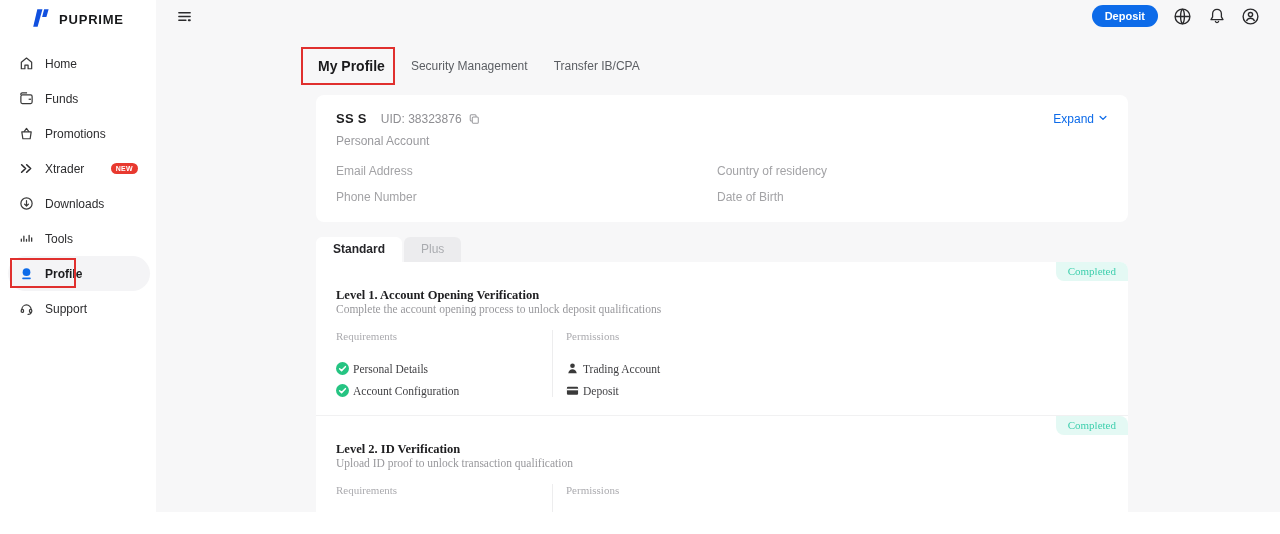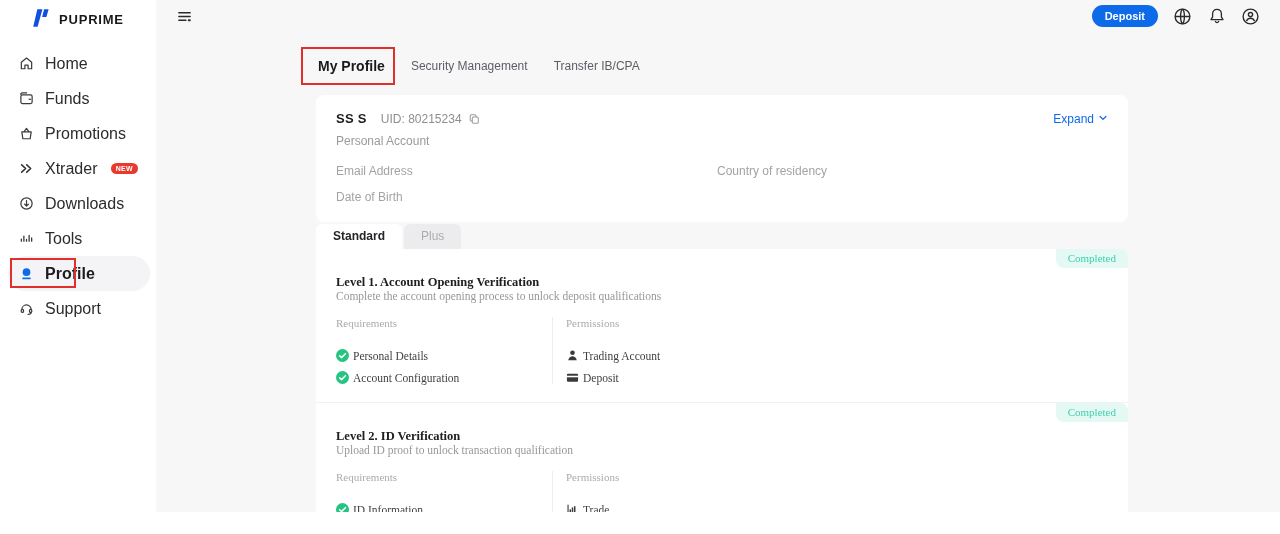--- a/index.html
+++ b/index.html
@@ -9,21 +9,21 @@
     background: #f7f7f8; overflow: hidden; color: #222;
   }
   
   .sidebar { position: absolute; left:0; top:0; width:156px; height:534px; background:#ffffff; }
   .logo-row { display:flex; align-items:center; gap:7px; padding:7px 0 0 30px; height:32px; }
   .logo-text { font-size:13px; font-weight:700; letter-spacing:0.8px; color:#17181a; }
   .nav-list { margin-top:14px; }
   .nav-item { position:relative; display:flex; align-items:center; height:35px; width:142px; margin-left:8px; padding:0 12px 0 10px; border-radius:18px; cursor:pointer; }
   .nav-item.active { background:#f4f4f6; }
   .nav-icon { width:16px; height:16px; display:flex; align-items:center; justify-content:center; margin-right:11px; flex:0 0 16px; }
-  .nav-label { font-size:16px; color:#2c2c2e; }
+  .nav-label { font-size:12px; color:#2c2c2e; }
   .nav-item.active .nav-label { font-weight:700; color:#1c1c1e; }
   .nav-badge { margin-left:auto; background:var(--new-badge,#e8392f); color:#fff; font-size:7px; font-weight:700; padding:2px 5px; border-radius:7px; letter-spacing:0.3px; }
   .annotation-box { position:absolute; border:2px solid var(--annotation-red,#e0302e); pointer-events:none; }
   .nav-annotation { left:2px; top:2px; width:66px; height:30px; }
   
   .topbar { position:absolute; left:156px; right:0; top:0; height:32px; display:flex; align-items:center; padding:0 20px 0 20px; }
   .menu-toggle { width:18px; height:18px; display:flex; align-items:center; cursor:pointer; }
   .topbar-right { margin-left:auto; display:flex; align-items:center; gap:15px; }
   .deposit-btn { background:var(--accent-blue,#0d6be9); color:#fff; border:none; font-size:11px; font-weight:700; padding:5px 13px; border-radius:13px; cursor:pointer; font-family:"Liberation Sans",sans-serif; }
   .top-icon { width:19px; height:19px; display:flex; align-items:center; justify-content:center; cursor:pointer; }
@@ -38,21 +38,21 @@
   .profile-card { margin-top:15px; height:127px; padding:16px 20px; overflow:hidden; }
   .profile-head { display:flex; align-items:center; }
   .profile-name { font-size:13px; font-weight:700; color:#1c1c1e; letter-spacing:0.3px; }
   .profile-uid { margin-left:14px; font-size:12px; color:#8e8e92; }
   .copy-icon { margin-left:6px; width:12px; height:12px; display:flex; align-items:center; cursor:pointer; }
   .expand-link { margin-left:auto; display:flex; align-items:center; gap:4px; color:var(--accent-blue,#2f6fe4); font-size:12px; cursor:pointer; }
   .profile-type { margin-top:8px; font-size:12px; color:#9a9a9e; }
   .profile-fields { display:grid; grid-template-columns:381px 1fr; row-gap:12px; margin-top:16px; }
   .field-label { font-size:12px; color:#a3a3a6; }
   
-  .plan-tabs { display:flex; margin-top:2px;text-align:right; }
+  .plan-tabs { display:flex; margin-top:15px;text-align:right; }
   .plan-tab { font-size:12px; padding:5px 17px 6px; border-radius:6px 6px 0 0; background:#ececee; color:#aaacb0; cursor:pointer; margin-right:2px; }
   .plan-tab.active { background:#ffffff; color:#26262a; font-weight:700; }
   
   .levels-card { border-radius:0 8px 8px 8px; min-height:290px; }
   .level-section { position:relative; padding:26px 20px 18px;font-family:Liberation Serif, serif; }
   .level-section + .level-section { border-top:1px solid #f1f1f2; }
   .completed-badge { position:absolute; top:0; right:0; background:var(--completed-bg,#e4f9f4); color:var(--completed-text,#3ecfad); font-size:11px; padding:3px 12px 4px; border-radius:0 8px 0 8px; }
   .level-title { font-size:12.5px; font-weight:700; color:#202022; }
   .level-desc { margin-top:0; font-size:11.5px; color:#98989c; }
   .level-cols { display:flex; margin-top:15px; }
@@ -213,39 +213,40 @@
         </div>
         <div class="page-tab">
           
           <span>Transfer IB/CPA</span>
         </div>
       </div>
 
     <section class="card profile-card">
       <div class="profile-head">
         <span class="profile-name">SS S</span>
-        <span class="profile-uid">UID: 80215234</span>
+        <span class="profile-uid">UID: 38323876</span>
         <span class="copy-icon">
             <svg width="12" height="12" viewBox="0 0 14 14" fill="none" stroke="#9a9a9e" stroke-width="1.2">
               <rect x="5" y="4.6" width="7" height="7.4" rx="1.2"></rect>
               <path d="M9.4 4.6V3.2A1.2 1.2 0 0 0 8.2 2H3.8a1.2 1.2 0 0 0-1.2 1.2v4.9a1.2 1.2 0 0 0 1.2 1.2h1.1"></path>
             </svg>
           </span>
         <span class="expand-link">
           <span>Expand</span>
           <span class="chev"><svg width="10" height="10" viewBox="0 0 12 12" fill="none" stroke="currentColor" stroke-width="1.5" stroke-linecap="round" stroke-linejoin="round">
                 <path d="M2.5 4.2 6 7.7l3.5-3.5"></path>
               </svg></span>
         </span>
       </div>
       <div class="profile-type">Personal Account</div>
       <div class="profile-fields">
 
       <div class="field-label">Email Address</div>
           <div class="field-label">Country of residency</div>
+          <div class="field-label">Phone Number</div>
           <div class="field-label">Date of Birth</div>
         </div>
     </section>
 
     <div class="plan-tabs">
 
     <div class="plan-tab active">Standard</div>
         <div class="plan-tab">Plus</div>
       </div>
 

